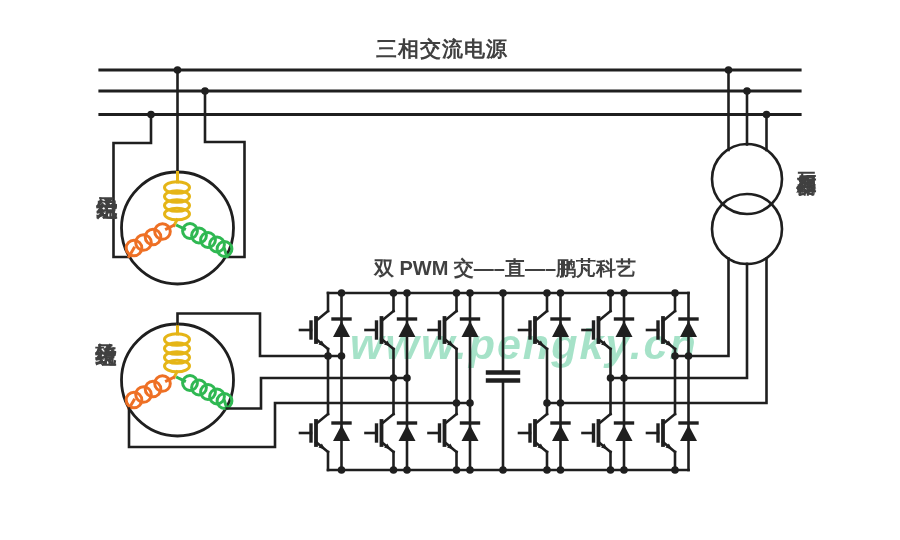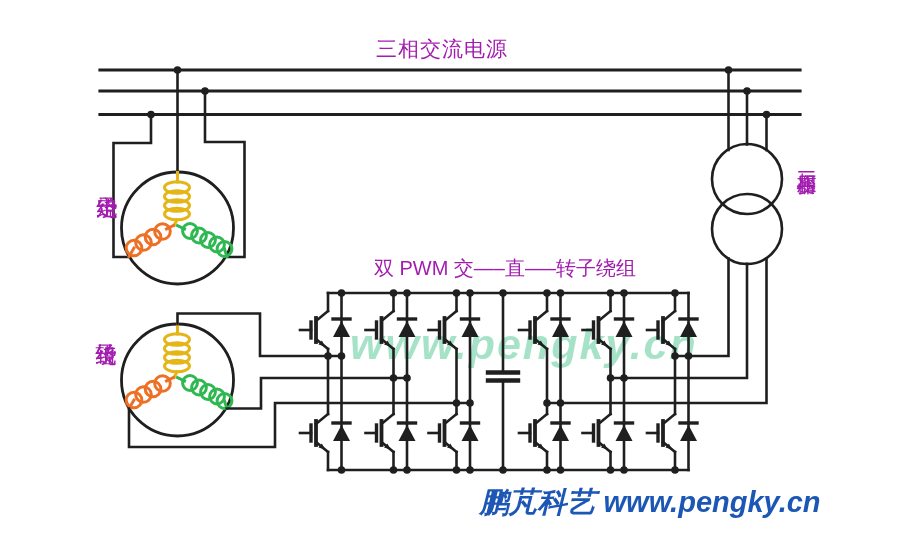--- a/index.html
+++ b/index.html
@@ -1,19 +1,19 @@
 <!DOCTYPE html>
 <html><head>
 <meta charset="utf-8">
 <style>
   html,body{margin:0;padding:0;background:#fff;}
   .stage{position:relative;width:900px;height:540px;background:#fff;overflow:hidden;
          font-family:"Liberation Sans","DejaVu Sans",sans-serif;}
   .stage svg{position:absolute;left:0;top:0;}
-  .lbl{position:absolute;color:#a21caf;font-weight:normal;white-space:nowrap;}
+  .lbl{position:absolute;color:#404040;font-weight:bold;white-space:nowrap;}
   .title-label{left:352px;top:35px;width:180px;text-align:center;font-size:21px;letter-spacing:1px;}
   .converter-label{left:350px;top:255px;width:310px;text-align:center;font-size:20px;}
   .v-label{writing-mode:vertical-rl;text-orientation:upright;font-size:21px;letter-spacing:1px;}
   .stator-label{left:93px;top:179px;}
   .rotor-label{left:92px;top:326px;}
   .transformer-label{left:794px;top:156px;font-size:20px;}
   .watermark{position:absolute;left:350px;top:320px;font-size:43px;font-weight:bold;
              font-style:italic;letter-spacing:2px;opacity:.8;}
   .footer{position:absolute;left:455px;top:483px;width:390px;text-align:center;
           font-size:29px;font-weight:bold;font-style:italic;}
@@ -228,16 +228,15 @@
           <circle cx="624" cy="378" r="3.8"></circle>
         <circle cx="547" cy="403" r="3.8"></circle>
           <circle cx="560.5" cy="403" r="3.8"></circle>
       </g>
     </g>
   </svg>
 
   <div class="lbl title-label">三相交流电源</div>
   <div class="lbl v-label stator-label">定子绕组</div>
   <div class="lbl v-label rotor-label">转子绕组</div>
-  <div class="lbl converter-label">双 PWM 交—–直—–转子绕组</div>
+  <div class="lbl converter-label">双 PWM 交—–直—–鹏芃科艺</div>
   <div class="lbl v-label transformer-label">三相变压器</div>
-  <div class="footer" style="color: rgb(28, 87, 181);">鹏芃科艺 www.pengky.cn</div>
 </div>
 
 </body></html>

